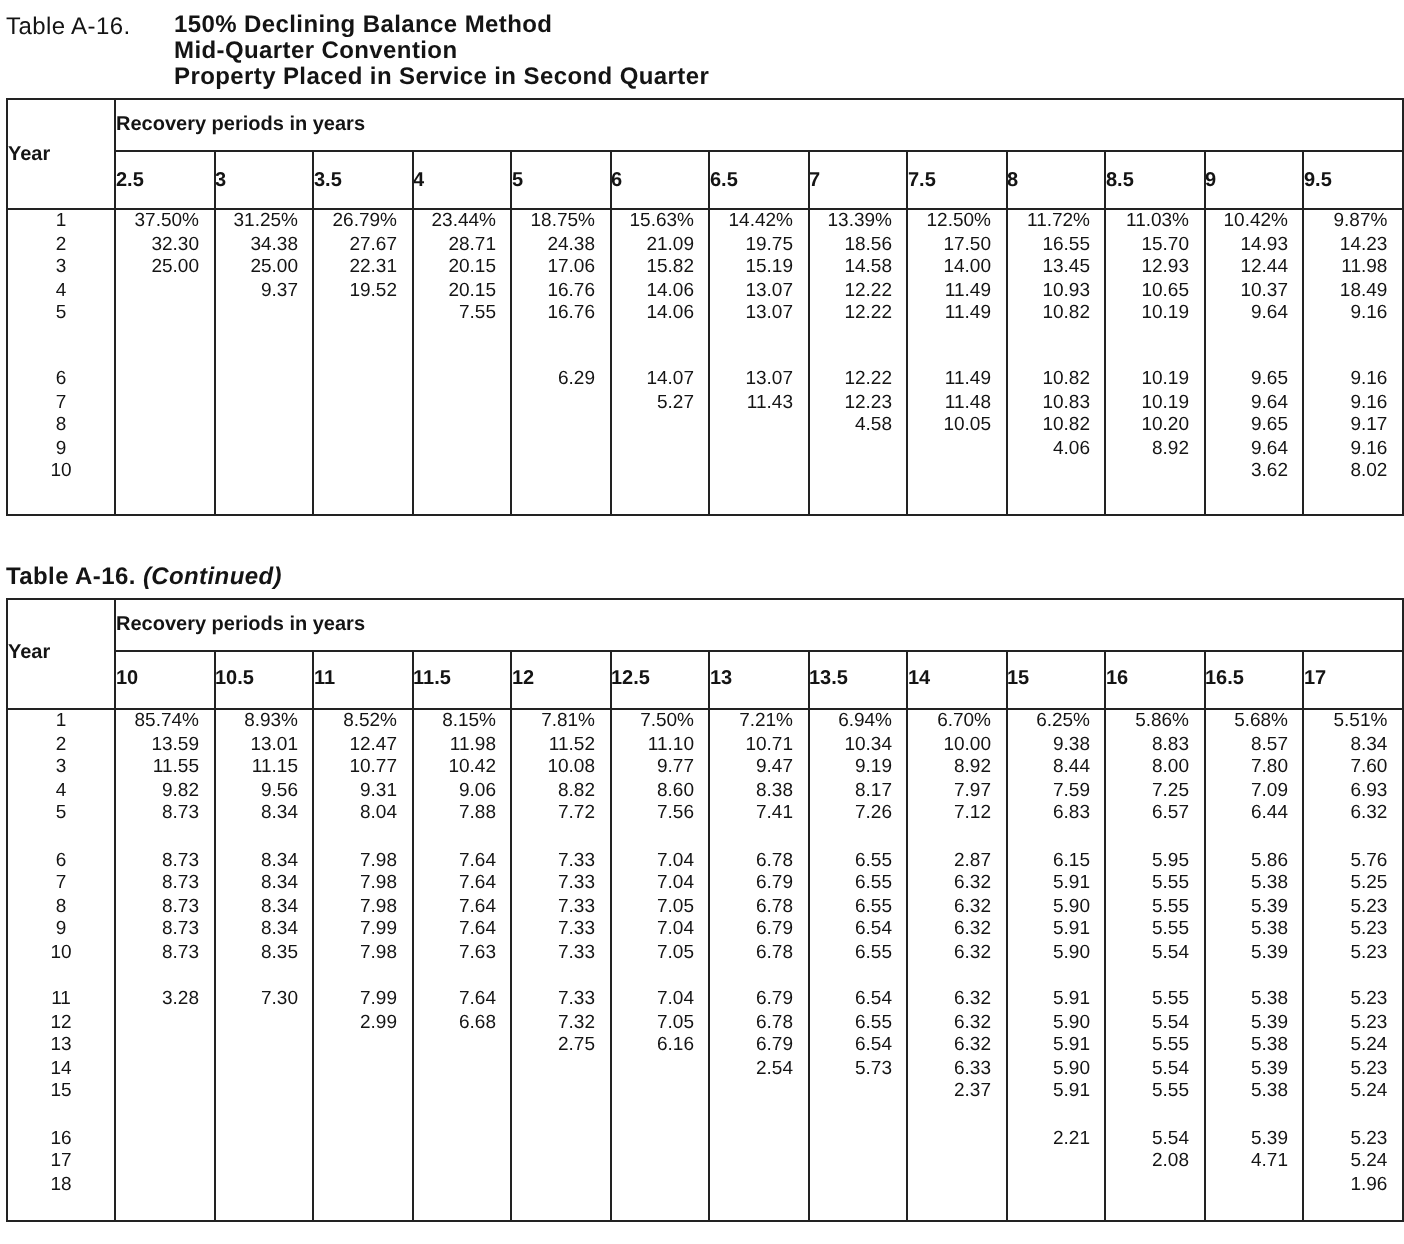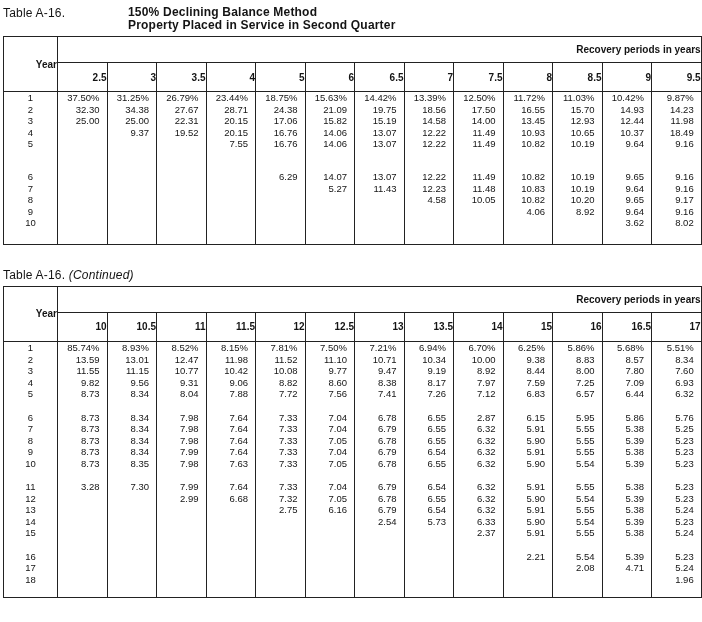--- a/index.html
+++ b/index.html
@@ -28,45 +28,45 @@
     font-size: 12px;
     width: 84px;
     flex: 0 0 84px;
     letter-spacing: 0.2px;
   }
   .title-lines {
     font-size: 12px;
     font-weight: bold;
     line-height: 13px;
     letter-spacing: 0.2px;
-    margin-left: 41px;
   }
   .continued-title {
     font-size: 12px;
     margin: 23px 0 4px 0;
     letter-spacing: 0.2px;
+    font-weight: bold;
   }
   .continued-title .cont {
     font-style: italic;
   }
   table.depr {
     border-collapse: collapse;
     table-layout: fixed;
     width: 697px;
     border: 1.5px solid #222222;
   }
   table.depr th, table.depr td {
     padding: 0;
     overflow: hidden;
     white-space: nowrap;
   }
   table.depr th {
     border: 1px solid #222222;
     font-weight: bold;
-    text-align: right;
+    text-align: left;
   }
   th.group-h {
     height: 25px;
     font-size: 10px;
   }
   th.year-h {
     font-size: 10px;
   }
   th.col-h {
     height: 28px;
@@ -101,20 +101,21 @@
 </style>
 </head>
 <body>
 
 <div class="page">
 
   <div class="title-block">
     <span class="title-label">Table A-16.</span>
     <div class="title-lines">
       <div>150% Declining Balance Method</div>
+      <div>Mid-Quarter Convention</div>
       <div>Property Placed in Service in Second Quarter</div>
     </div>
   </div>
 
   <table id="t1" class="depr">
       <colgroup>
         <col style="width: 54px;">
         <col style="width: 49.5px;">
         <col style="width: 49.5px;">
         <col style="width: 49.5px;">

